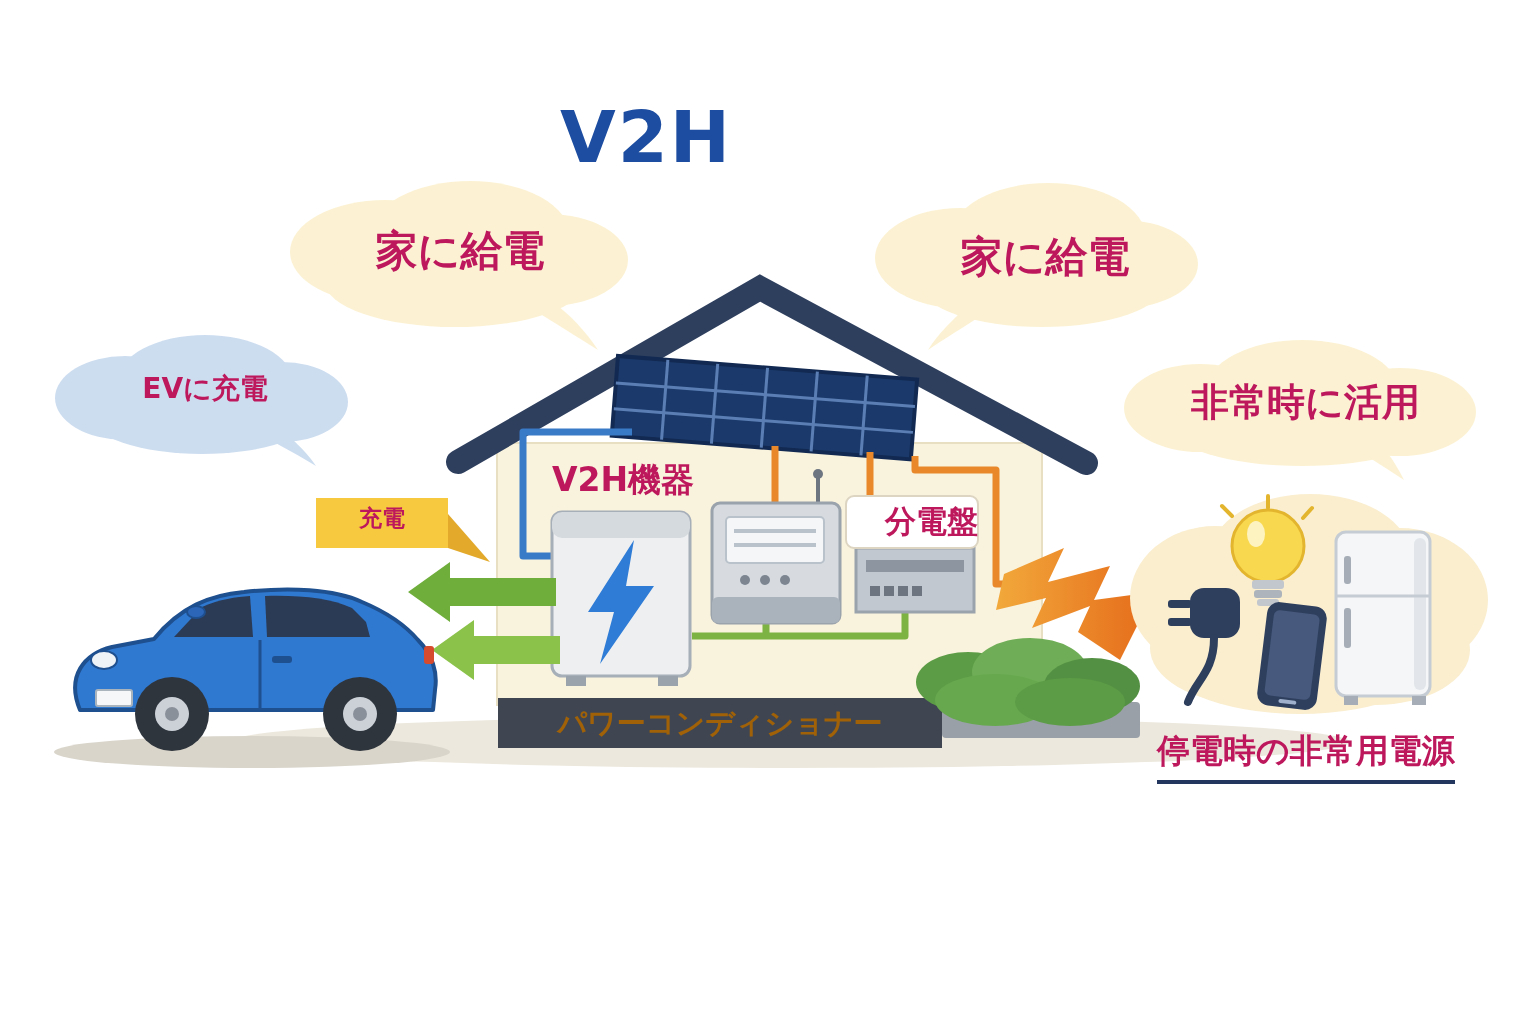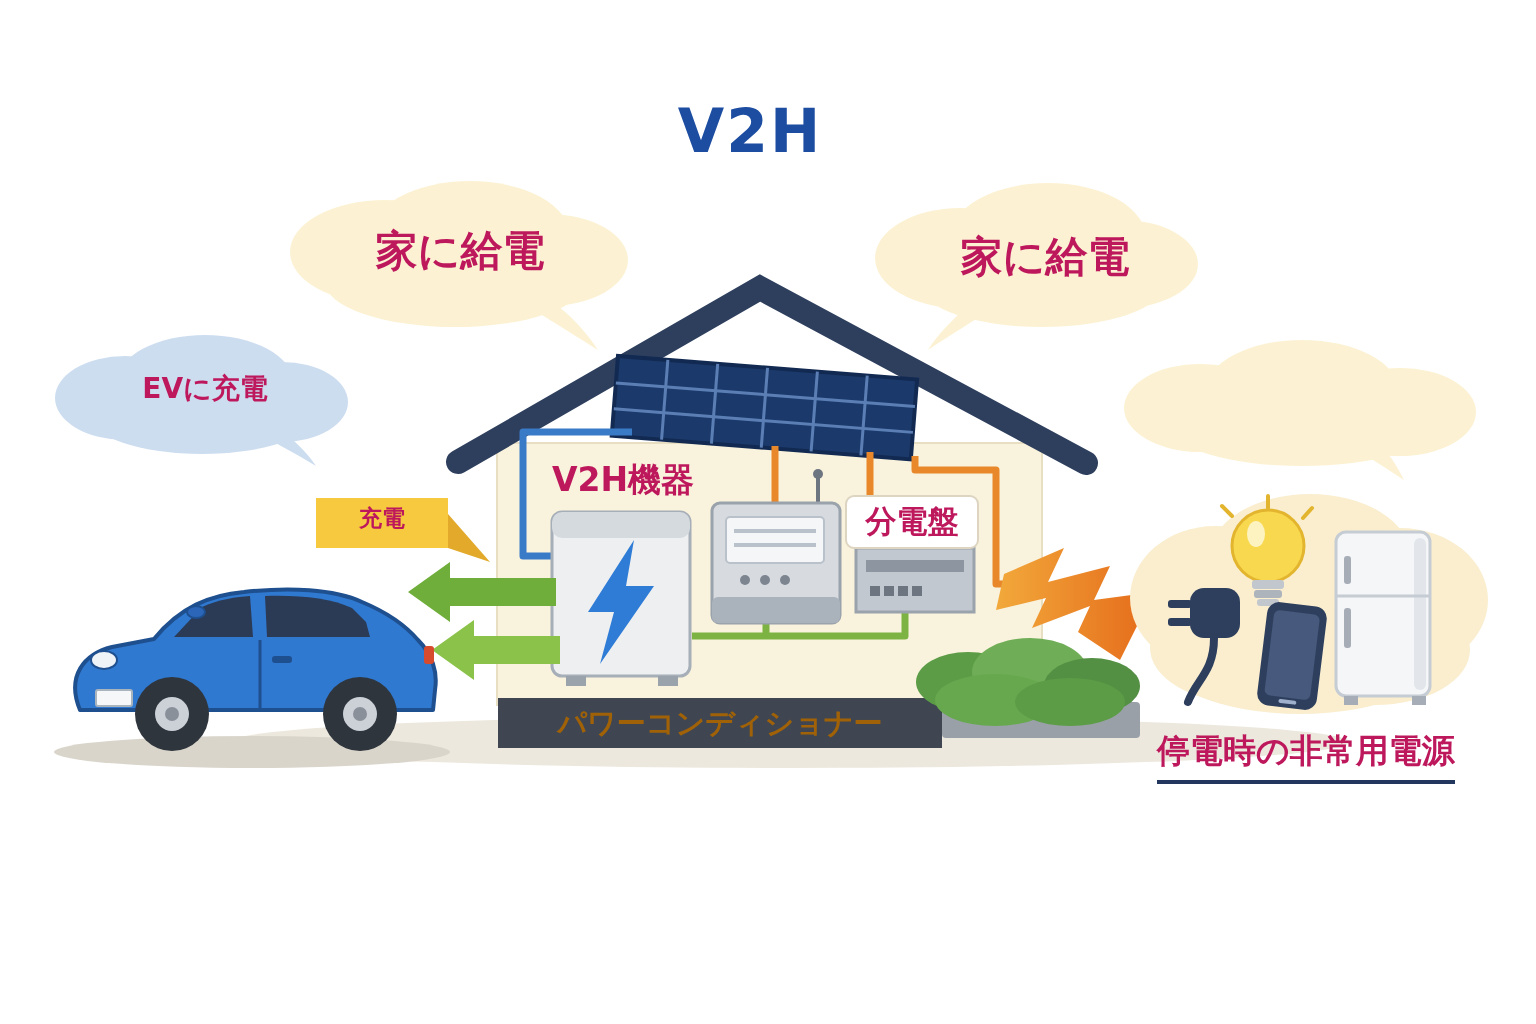--- a/index.html
+++ b/index.html
@@ -2,28 +2,28 @@
 <html><head>
 <meta charset="utf-8">
 <style>
   html,body{margin:0;padding:0;background:#ffffff;}
   #stage{
     position:relative;width:1536px;height:1024px;background:#ffffff;
     overflow:hidden;font-family:"DejaVu Sans","Liberation Sans",sans-serif;
   }
   #art{position:absolute;left:0;top:0;}
   .lbl{position:absolute;font-weight:bold;color:#be185d;line-height:1.1;white-space:nowrap;}
-  #title{left:560px;top:98px;width:380px;font-size:60px;color:#1c4da1;letter-spacing:2px;text-align:center;}
+  #title{left:560px;top:98px;width:380px;font-size:72px;color:#1c4da1;letter-spacing:2px;text-align:left;}
   #bubble-supply-left-label{left:330px;top:228px;width:260px;font-size:42px;text-align:center;}
   #bubble-supply-right-label{left:915px;top:234px;width:260px;font-size:42px;text-align:center;}
   #bubble-ev-charge-label{left:80px;top:374px;width:250px;font-size:28px;text-align:center;}
   #bubble-emergency-label{left:1158px;top:382px;width:295px;font-size:38px;text-align:center;}
   #charge-label{left:318px;top:506px;width:128px;font-size:23px;text-align:center;}
   #v2h-unit-label{left:552px;top:462px;font-size:33px;text-align:right;}
-  #distribution-board-label{left:846px;top:504px;width:132px;font-size:31px;text-align:center;}
+  #distribution-board-label{left:846px;top:504px;width:132px;font-size:31px;text-align:right;}
   #power-conditioner-label{left:498px;top:708px;width:444px;font-size:29px;color:#a16207;text-align:center;}
   #ev-car-label{left:120px;top:782px;width:320px;font-size:36px;text-align:center;}
   #emergency-power-label{left:1157px;top:736px;font-size:33px;border-bottom:4px solid #22365e;padding-bottom:8px;font-family:Liberation Mono, monospace;}
 </style>
 </head>
 <body>
 
 <div id="stage">
 
 <svg id="art" width="1536" height="1024" viewBox="0 0 1536 1024">
@@ -207,19 +207,20 @@
     <circle cx="360" cy="714" r="37" fill="#2f353d"></circle>
         <circle cx="360" cy="714" r="17" fill="#ccd1d8"></circle>
         <circle cx="360" cy="714" r="7" fill="#8a9099"></circle>
   </g>
 </svg>
 
 <div class="lbl" id="title">V2H</div>
 <div class="lbl" id="bubble-supply-left-label">家に給電</div>
 <div class="lbl" id="bubble-supply-right-label">家に給電</div>
 <div class="lbl" id="bubble-ev-charge-label">EVに充電</div>
+<div class="lbl" id="bubble-emergency-label">非常時に活用</div>
 <div class="lbl" id="charge-label">充電</div>
 <div class="lbl" id="v2h-unit-label">V2H機器</div>
 <div class="lbl" id="distribution-board-label">分電盤</div>
 <div class="lbl" id="power-conditioner-label">パワーコンディショナー</div>
 <div class="lbl" id="emergency-power-label">停電時の非常用電源</div>
 
 </div>
 
 </body></html>

